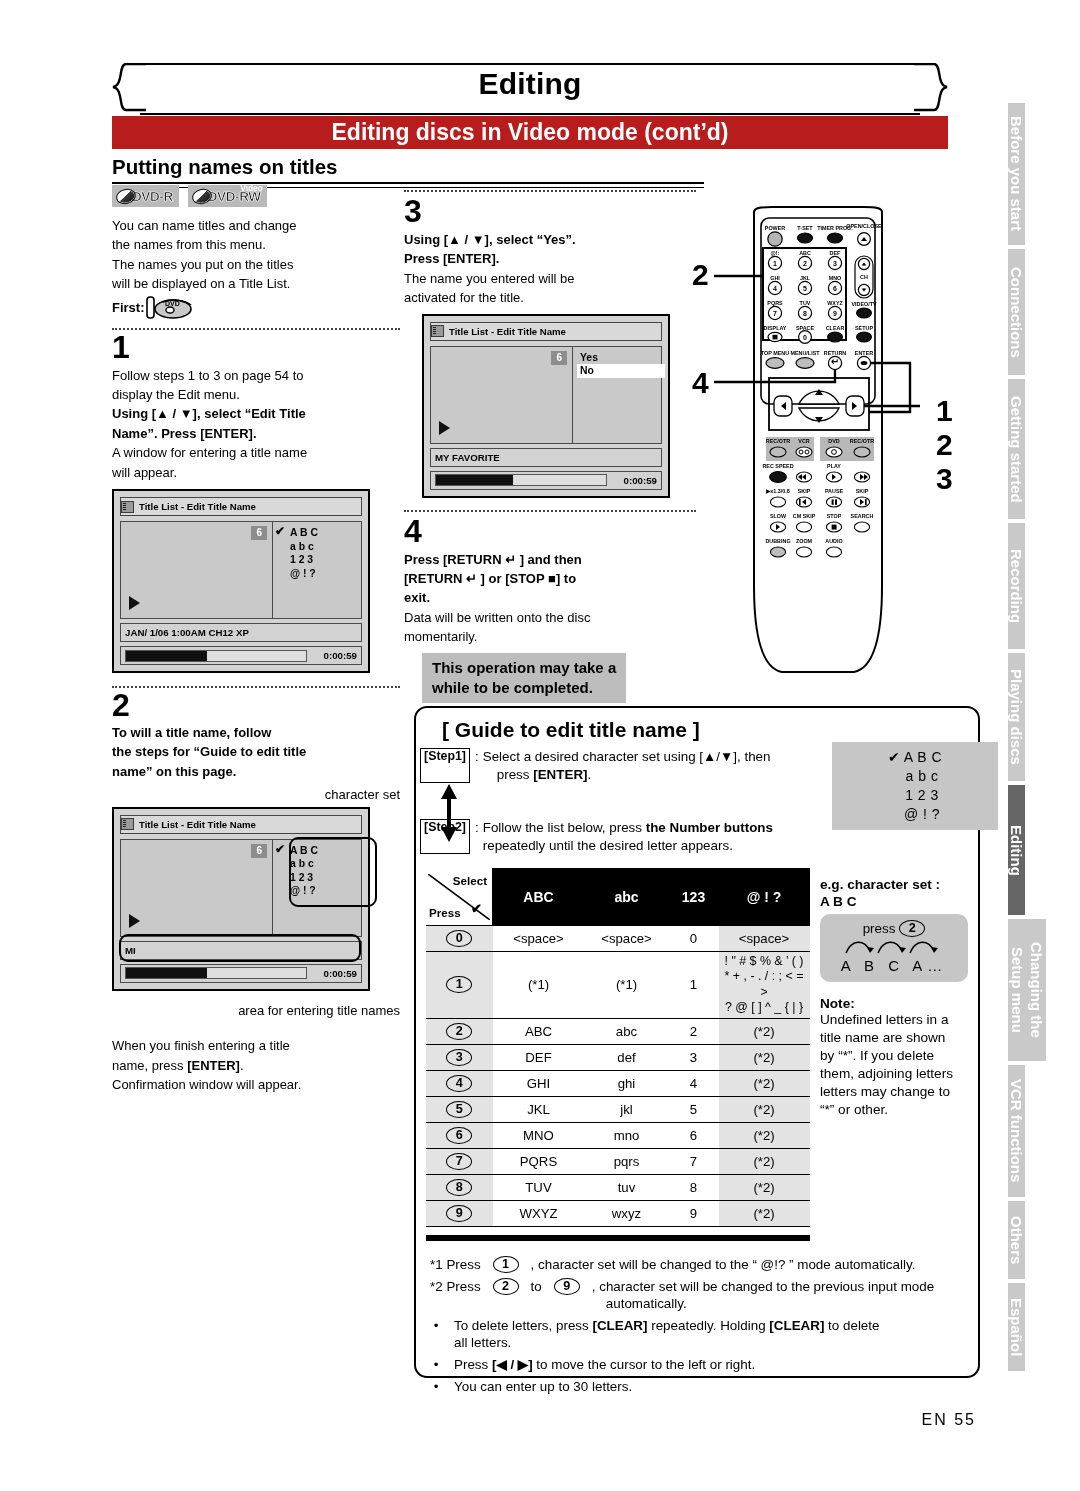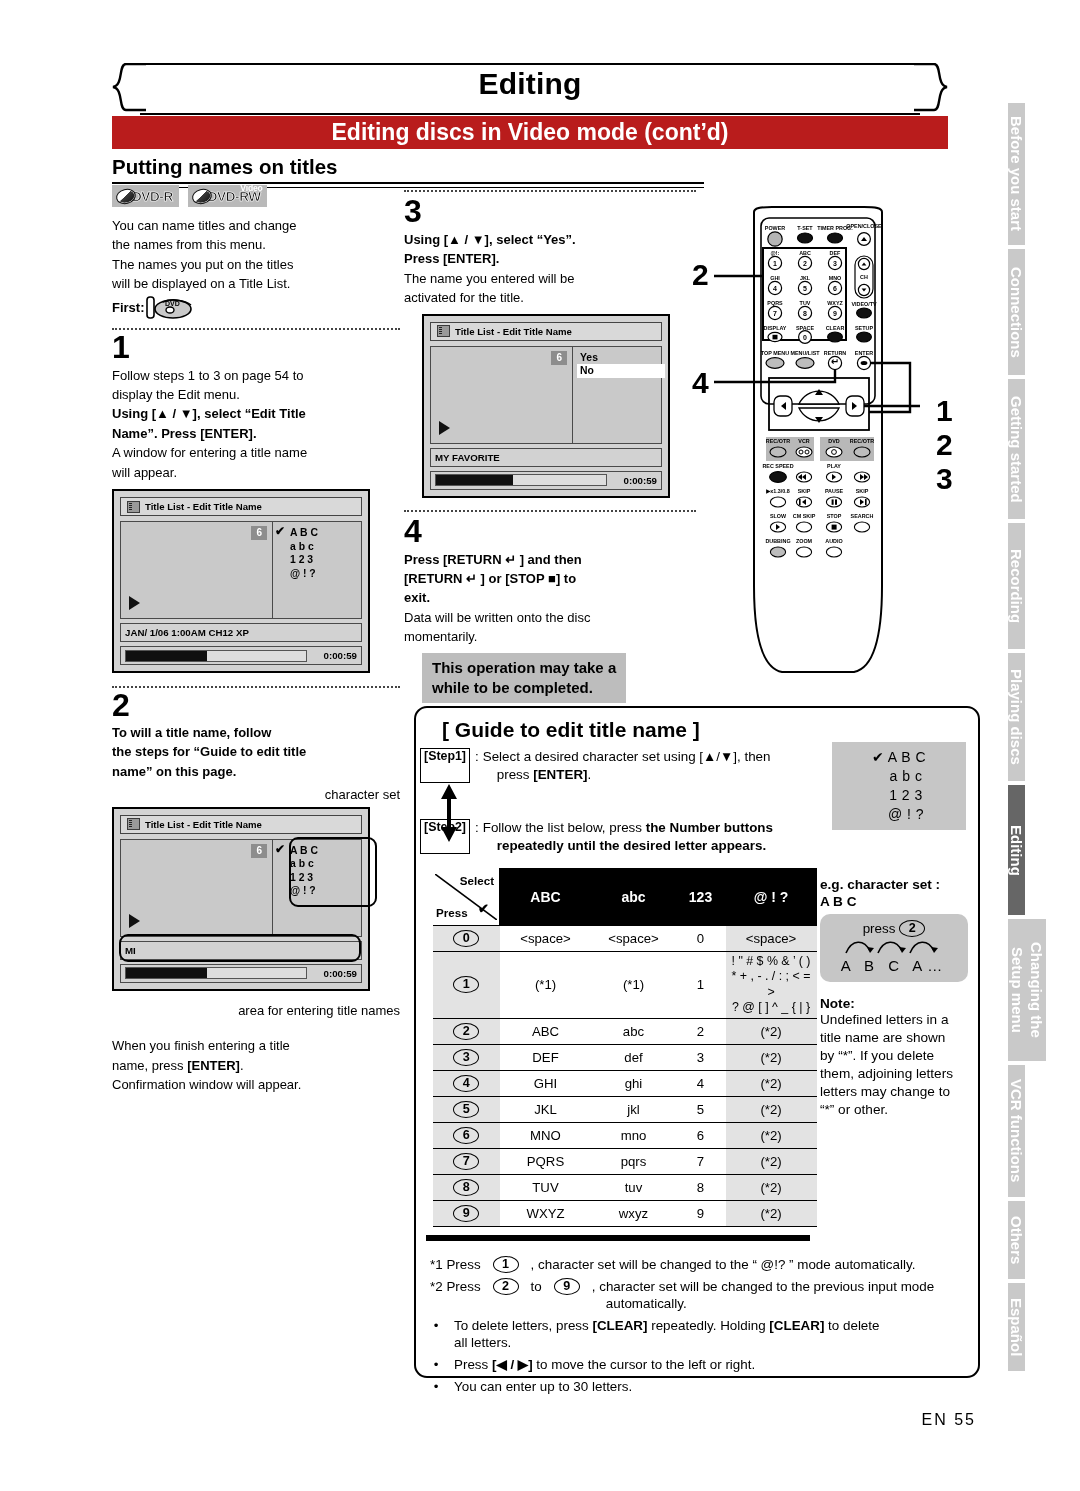--- a/index.html
+++ b/index.html
@@ -74,21 +74,21 @@
   .firstline{display:flex;align-items:center;margin-top:1px;}
   .first-icon{width:52px;height:26px;}
 
   
   .screen{
     border:2.2px solid #000;background:#d3d3d3;padding:6px;width:258px;
     box-sizing:border-box;
   }
   .screen .titlebar{
     border:1.3px solid #444;background:#d9d9d9;height:17px;
-    display:flex;align-items:center;gap:5px;padding:0 6px;
+    display:flex;align-items:center;gap:5px;padding:0 0;
     font-size:9.6px;font-weight:bold;
   }
   .tb-icon{
     width:11px;height:10px;background:#9a9a9a;border:1px solid #3b3b3b;
     position:relative;flex:none;
   }
   .tb-icon:after{
     content:"";position:absolute;left:1px;top:1px;width:3px;height:7px;
     background:repeating-linear-gradient(#222 0 1px,transparent 1px 2px);
   }
@@ -158,21 +158,21 @@
     display:inline-block;border:1.6px solid #000;font-size:12.4px;font-weight:bold;
     padding:0 3px;line-height:15px;background:#fff;
   }
   .guide .srow{display:flex;gap:4px;font-size:13.4px;line-height:17.5px;}
   .updown{
     position:absolute;left:22px;top:74px;width:22px;height:62px;
   }
 
   
   table.chars{
-    position:absolute;left:17px;top:160px;width:384px;border-collapse:collapse;
+    position:absolute;left:10px;top:160px;width:384px;border-collapse:collapse;
     font-size:13.2px;
   }
   table.chars th{
     background:#000;color:#fff;font-size:14px;font-weight:bold;
     padding:5px 2px;border:1px solid #000;text-align:center;
   }
   table.chars td{
     border-top:1.7px solid #000;border-bottom:1.7px solid #000;
     padding:2px 2px;text-align:center;height:21px;
   }
@@ -194,21 +194,21 @@
   .cornercell{position:relative;width:62px;height:46px;}
   .cornercell svg{position:absolute;left:0;top:0;}
   .cornercell .sel{position:absolute;right:3px;top:0px;font-size:11.6px;font-weight:bold;}
   .cornercell .prs{position:absolute;left:1px;bottom:1px;font-size:11.6px;font-weight:bold;}
   .cornercell .ck{position:absolute;right:8px;bottom:4px;font-size:13px;font-weight:bold;}
 
   
   .gright{position:absolute;left:404px;top:34px;width:150px;}
   .csetbox{
     background:#c6c6c6;font-size:14px;line-height:19px;text-align:center;
-    padding:6px 4px;width:126px;margin-left:12px;letter-spacing:.5px;
+    padding:6px 20px;width:126px;margin-left:12px;letter-spacing:.5px;
   }
   .egbox{
     background:#c6c6c6;border-radius:10px;padding:6px 6px 8px;margin-top:4px;
     text-align:center;width:136px;
   }
   .press-line{font-size:13.4px;display:flex;align-items:center;justify-content:center;gap:4px;}
   .abcrow{font-size:15px;letter-spacing:5px;margin-top:-2px;}
 
   .foot{
     position:absolute;left:14px;top:548px;width:540px;font-size:13.4px;line-height:17.6px;
@@ -611,21 +611,21 @@
       <svg width="22" height="62" viewBox="0 0 22 62">
         <path d="M11 2 L19 17 H13 V45 H19 L11 60 L3 45 H9 V17 H3 Z" fill="#000"></path>
       </svg>
     </div>
 
     <div class="srow" style="margin:36px 0 0 4px;">
       <span class="step-lbl">[Step2]</span>
       <span style="margin-left:1px;">:</span>
       <span style="width:360px;">
         <span>Follow the list below, press </span><span class="b">the Number buttons</span><br>
-        <span style="margin-left:14px;font-weight:bold;">repeatedly until the desired letter appears.</span>
+        <span style="">repeatedly until the desired letter appears.</span>
       </span>
     </div>
 
     <table class="chars">
       <tbody>
           <tr>
         <th class="h0">
           <div class="cornercell">
             <svg width="62" height="46">
                   <line x1="0" y1="0" x2="62" y2="46" stroke="#000" stroke-width="1.6"></line>

